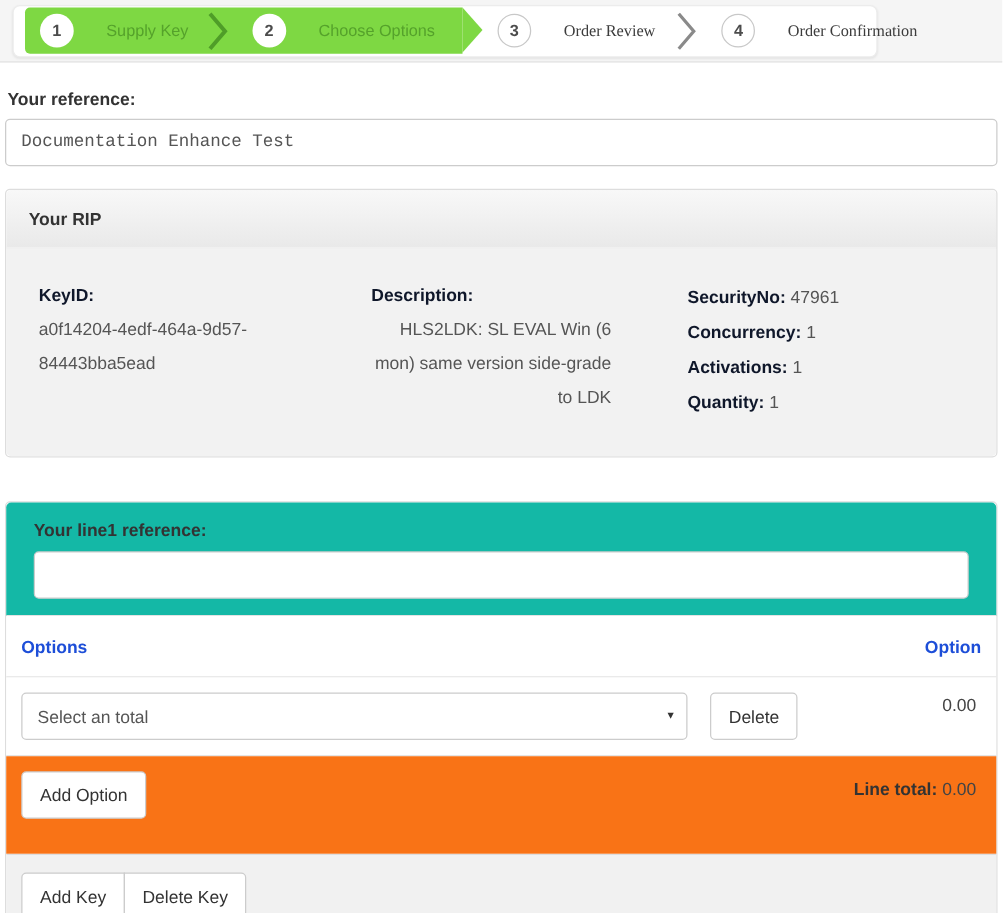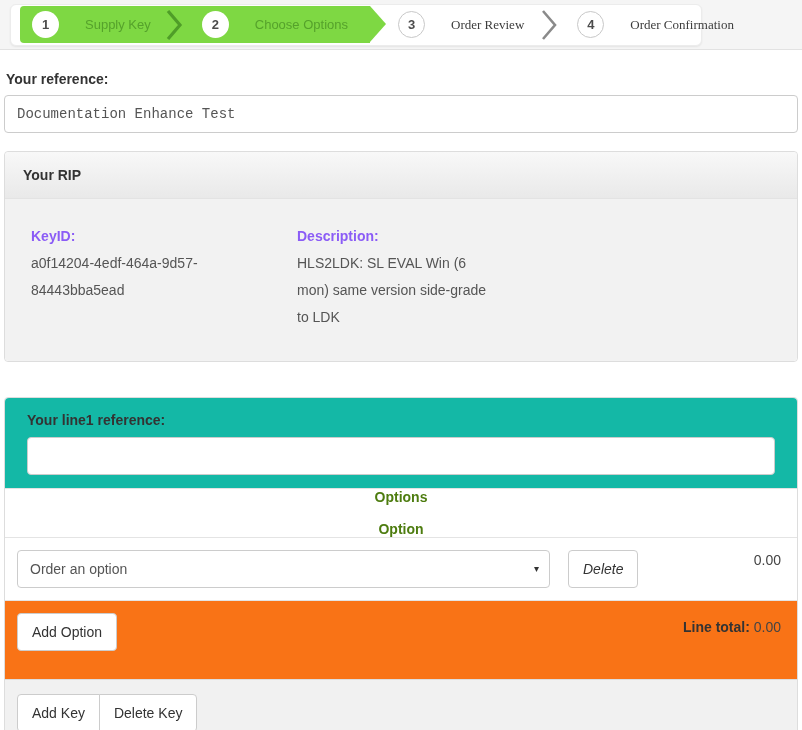--- a/index.html
+++ b/index.html
@@ -112,46 +112,45 @@
   .rip-body {
     background: #f2f2f2;
     border-radius: 0 0 4px 4px;
     padding: 24px 26px 30px 26px;
     display: flex;
   }
   .rip-col { line-height: 27px; font-size: 14px; }
   .rip-col-1 { width: 240px; margin-right: 26px; }
   .rip-col-2 { width: 227px; margin-right: 26px; }
   .rip-col-3 { flex: 1; line-height: 28px; }
-  .rip-label { font-weight: bold; color: #8b5cf6; }
+  .rip-label { font-weight: bold; color: #0f172a; }
   .rip-value { color: #555; }
-  .rip-value-desc { max-width: 192px; }
+  .rip-value-desc { max-width: 192px; text-align: right; }
   .rip-kv .rip-value { font-weight: normal; }
 
   
   .line-panel { margin-top: 35px; }
   .line-heading {
     background: #14b8a6;
     border-bottom: 1px solid #e3e3e3;
     border-radius: 4px 4px 0 0;
     padding: 14px 22px 13px 22px;
   }
   .line-heading .ref-label { margin: 0 0 9px 0; }
   .row-head {
     display: flex;
     justify-content: space-between;
     align-items: center;
     padding: 0 12px;
     height: 49px;
     border-bottom: 1px solid #e4e4e4;
     font-weight: bold;
     font-size: 14px;
-    color: #4d7c0f;
-    background: #fff;
-    flex-direction: column;
+    color: #1d4ed8;
+    background: #fff;
   }
   .row-option {
     display: flex;
     align-items: center;
     padding: 12px;
     border-bottom: 1px solid #e4e4e4;
     background: #fff;
   }
   .select-box {
     position: relative;
@@ -179,21 +178,21 @@
     font-size: 14px;
     color: #333;
     background: #fff;
     border: 1px solid #ccc;
     border-radius: 4px;
     padding: 8px 14px;
     height: 38px;
     cursor: pointer;
     white-space: nowrap;
   }
-  .btn-delete { margin-left: 18px; font-style: italic; }
+  .btn-delete { margin-left: 18px; }
   .price-cell {
     margin-left: auto;
     padding-right: 4px;
     color: #444;
     font-size: 14px;
     align-self: flex-start;
     margin-top: 2px;
   }
   .row-addoption {
     display: flex;
@@ -270,39 +269,57 @@
       <div class="rip-col rip-col-1">
         <div class="rip-label">KeyID:</div>
         <div class="rip-value">a0f14204-4edf-464a-9d57-84443bba5ead</div>
       </div>
 
       <div class="rip-col rip-col-2">
         <div class="rip-label">Description:</div>
         <div class="rip-value rip-value-desc">HLS2LDK: SL EVAL Win (6 mon) same version side-grade to LDK</div>
       </div>
 
+      <div class="rip-col rip-col-3">
+        <div class="rip-kv">
+          <span class="rip-label">SecurityNo:</span>
+          <span class="rip-value">47961</span>
+        </div>
+        <div class="rip-kv">
+          <span class="rip-label">Concurrency:</span>
+          <span class="rip-value">1</span>
+        </div>
+        <div class="rip-kv">
+          <span class="rip-label">Activations:</span>
+          <span class="rip-value">1</span>
+        </div>
+        <div class="rip-kv">
+          <span class="rip-label">Quantity:</span>
+          <span class="rip-value">1</span>
+        </div>
+      </div>
 
     </div>
   </div>
 
   <div class="panel line-panel">
 
     <div class="line-heading">
       <div class="ref-label">Your line1 reference:</div>
       <input class="text-input" type="text" value="" style="">
     </div>
 
     <div class="row-head">
       <span>Options</span>
       <span>Option</span>
     </div>
 
     <div class="row-option">
       <div class="select-box">
-        <span>Order an option</span>
+        <span>Select an total</span>
         <span class="select-caret">▾</span>
       </div>
       <button class="btn btn-delete">Delete</button>
       <span class="price-cell">0.00</span>
     </div>
 
     <div class="row-addoption">
       <button class="btn">Add Option</button>
       <span class="line-total">
         <b>Line total:</b>

